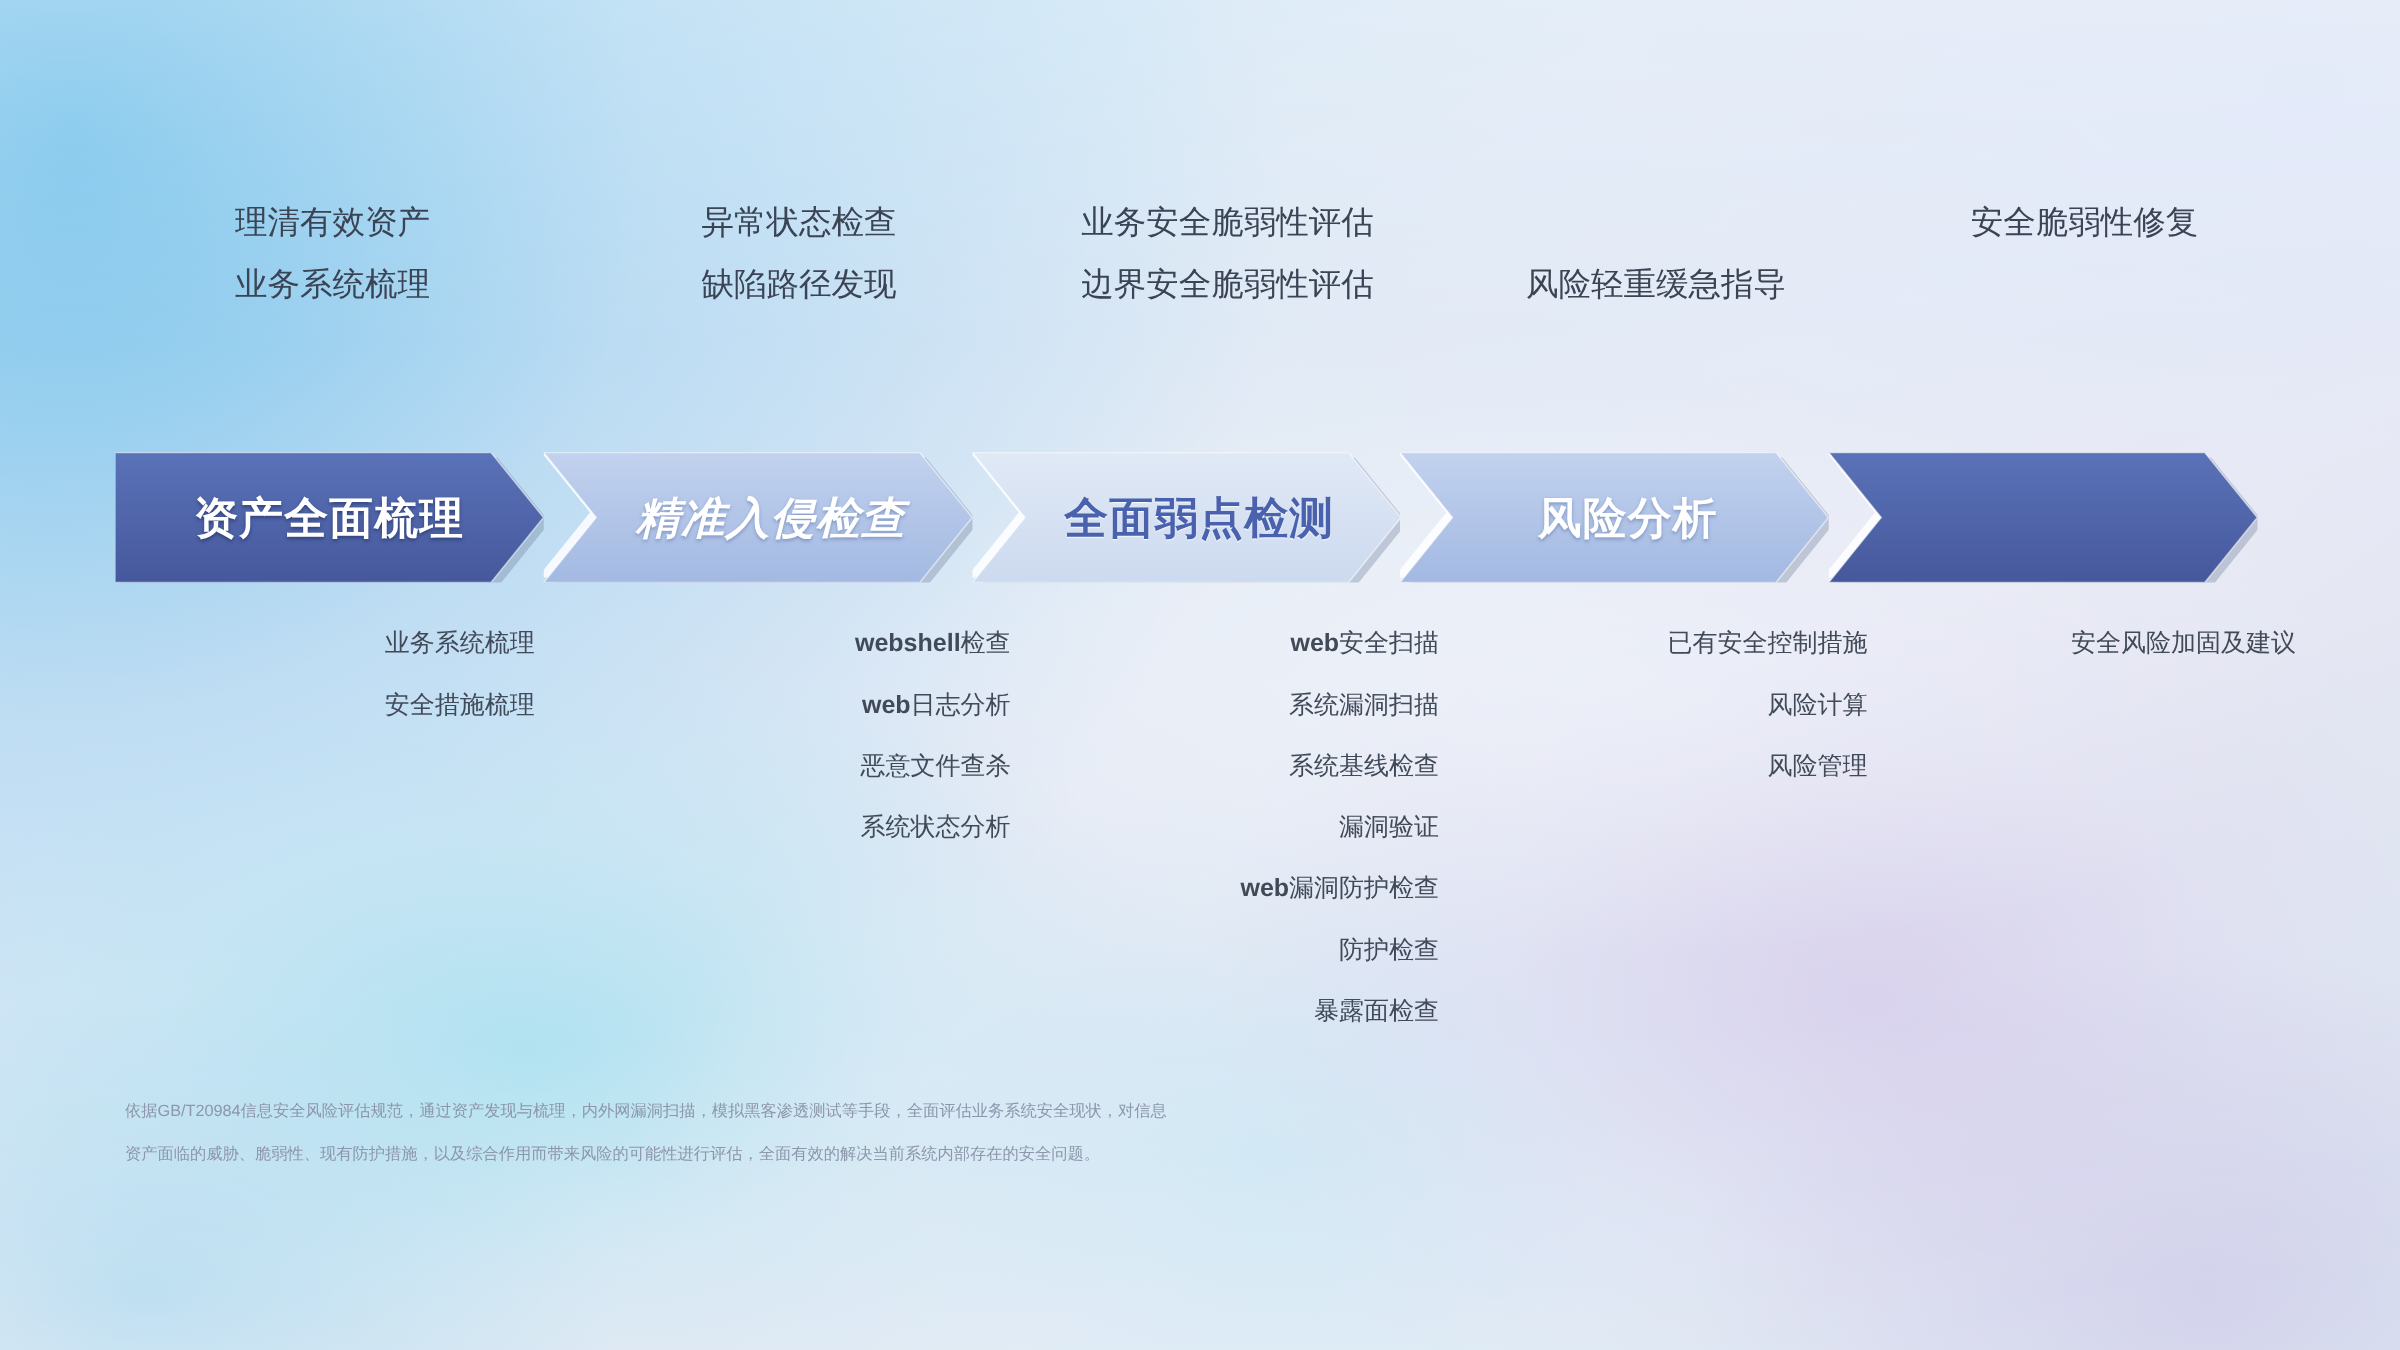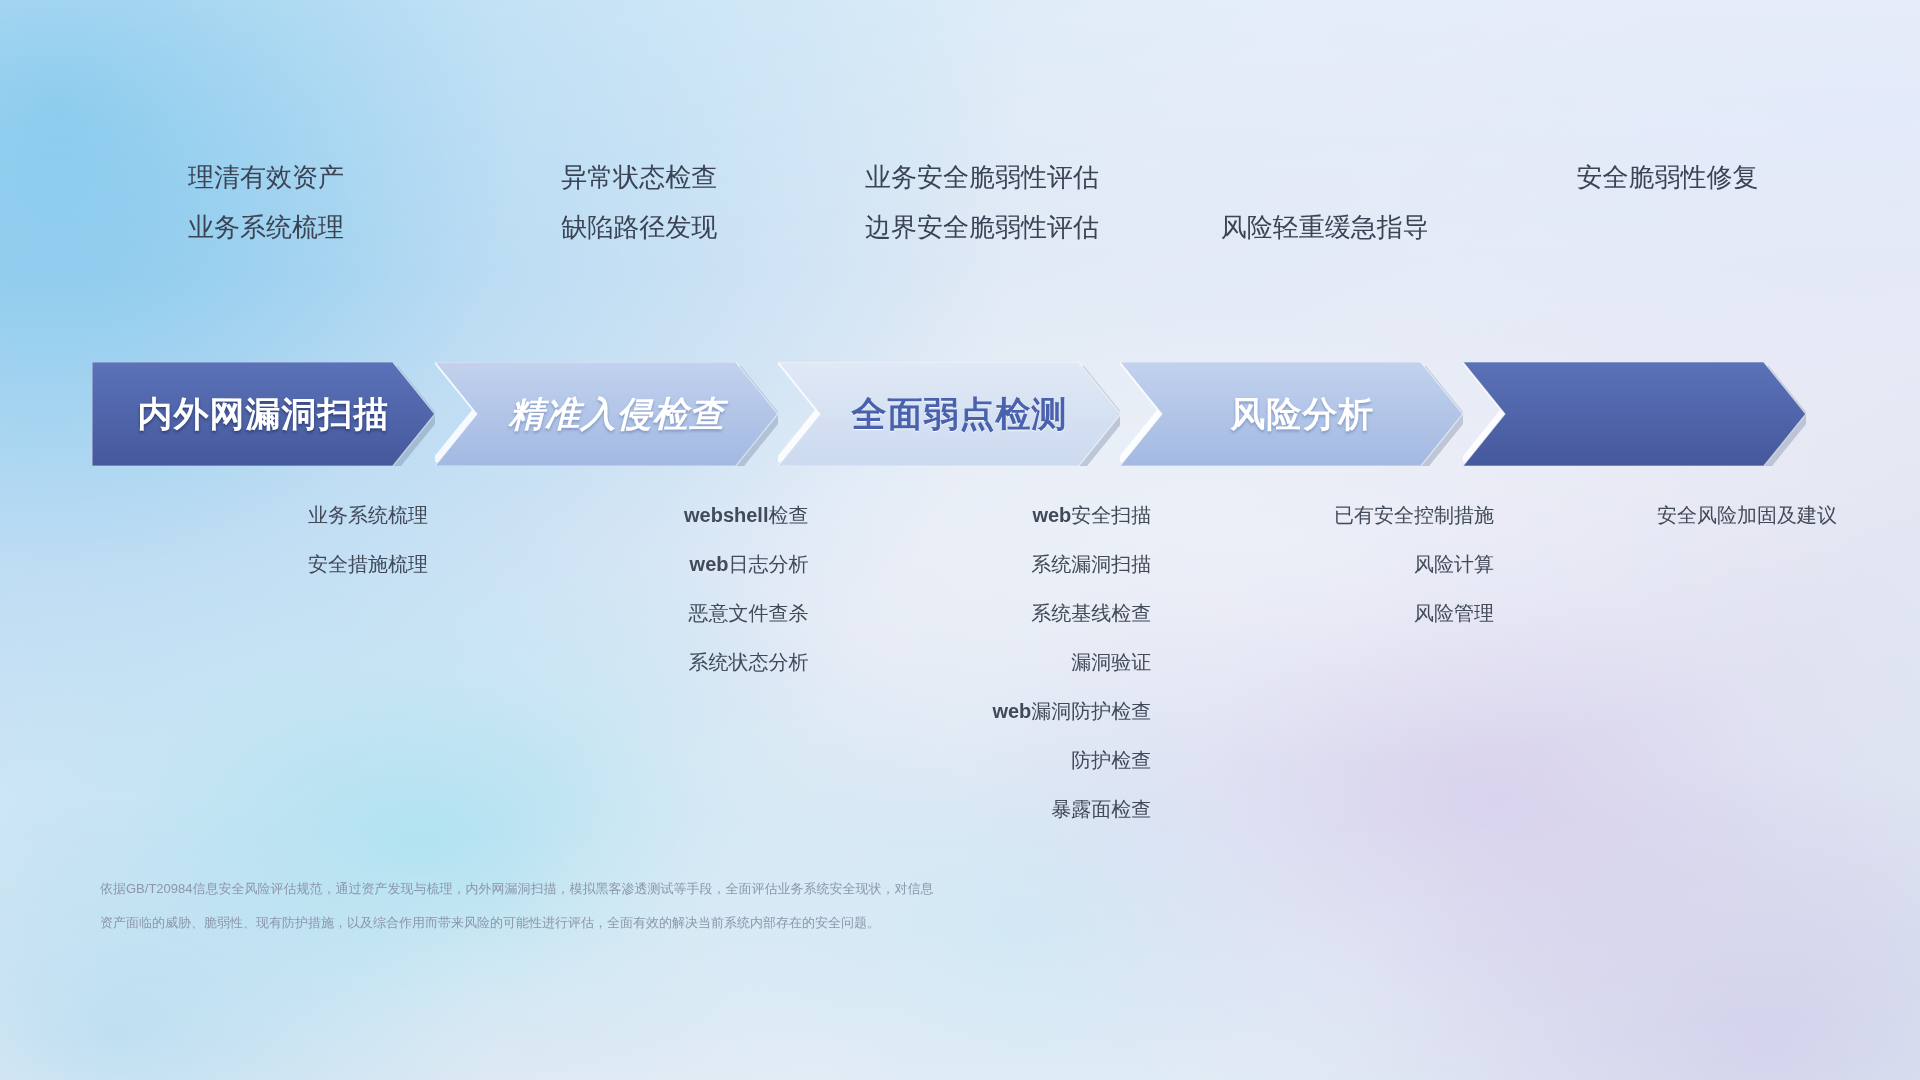--- a/index.html
+++ b/index.html
@@ -214,21 +214,21 @@
           <defs>
             <linearGradient id="g0" x1="0" y1="0" x2="0" y2="1">
               <stop offset="0" stop-color="#5a72b8"></stop>
               <stop offset="1" stop-color="#46589c"></stop>
             </linearGradient>
           </defs>
           <path d="M 0,0 L 300.8,0 L 342.8,52 L 300.8,104 L 0,104 Z" fill="rgba(255,255,255,0.85)" transform="translate(-5,-4)"></path>
           <path d="M 0,0 L 300.8,0 L 342.8,52 L 300.8,104 L 0,104 Z" fill="rgba(110,125,155,0.35)" transform="translate(5,4)"></path>
           <path d="M 0,0 L 300.8,0 L 342.8,52 L 300.8,104 L 0,104 Z" fill="url(#g0)" stroke="rgba(255,255,255,0.55)" stroke-width="1.2"></path>
         </svg>
-        <div class="chev-label" style="color: rgb(255, 255, 255); text-shadow: rgba(20, 35, 80, 0.55) 0px 2px 3px;">内外网漏洞扫描</div>
+        <div class="chev-label" style="color: rgb(255, 255, 255); text-shadow: rgba(20, 35, 80, 0.55) 0px 2px 3px;">资产全面梳理</div>
       </div>
       <div class="chev" style="left: 434.8px; width: 342.8px;">
         <svg viewBox="0 0 342.8 104" preserveAspectRatio="none">
           <defs>
             <linearGradient id="g1" x1="0" y1="0" x2="0" y2="1">
               <stop offset="0" stop-color="#c2d2ee"></stop>
               <stop offset="1" stop-color="#a3b9e2"></stop>
             </linearGradient>
           </defs>
           <path d="M 0,0 L 300.8,0 L 342.8,52 L 300.8,104 L 0,104 L 42,52 Z" fill="rgba(255,255,255,0.85)" transform="translate(-5,-4)"></path>

